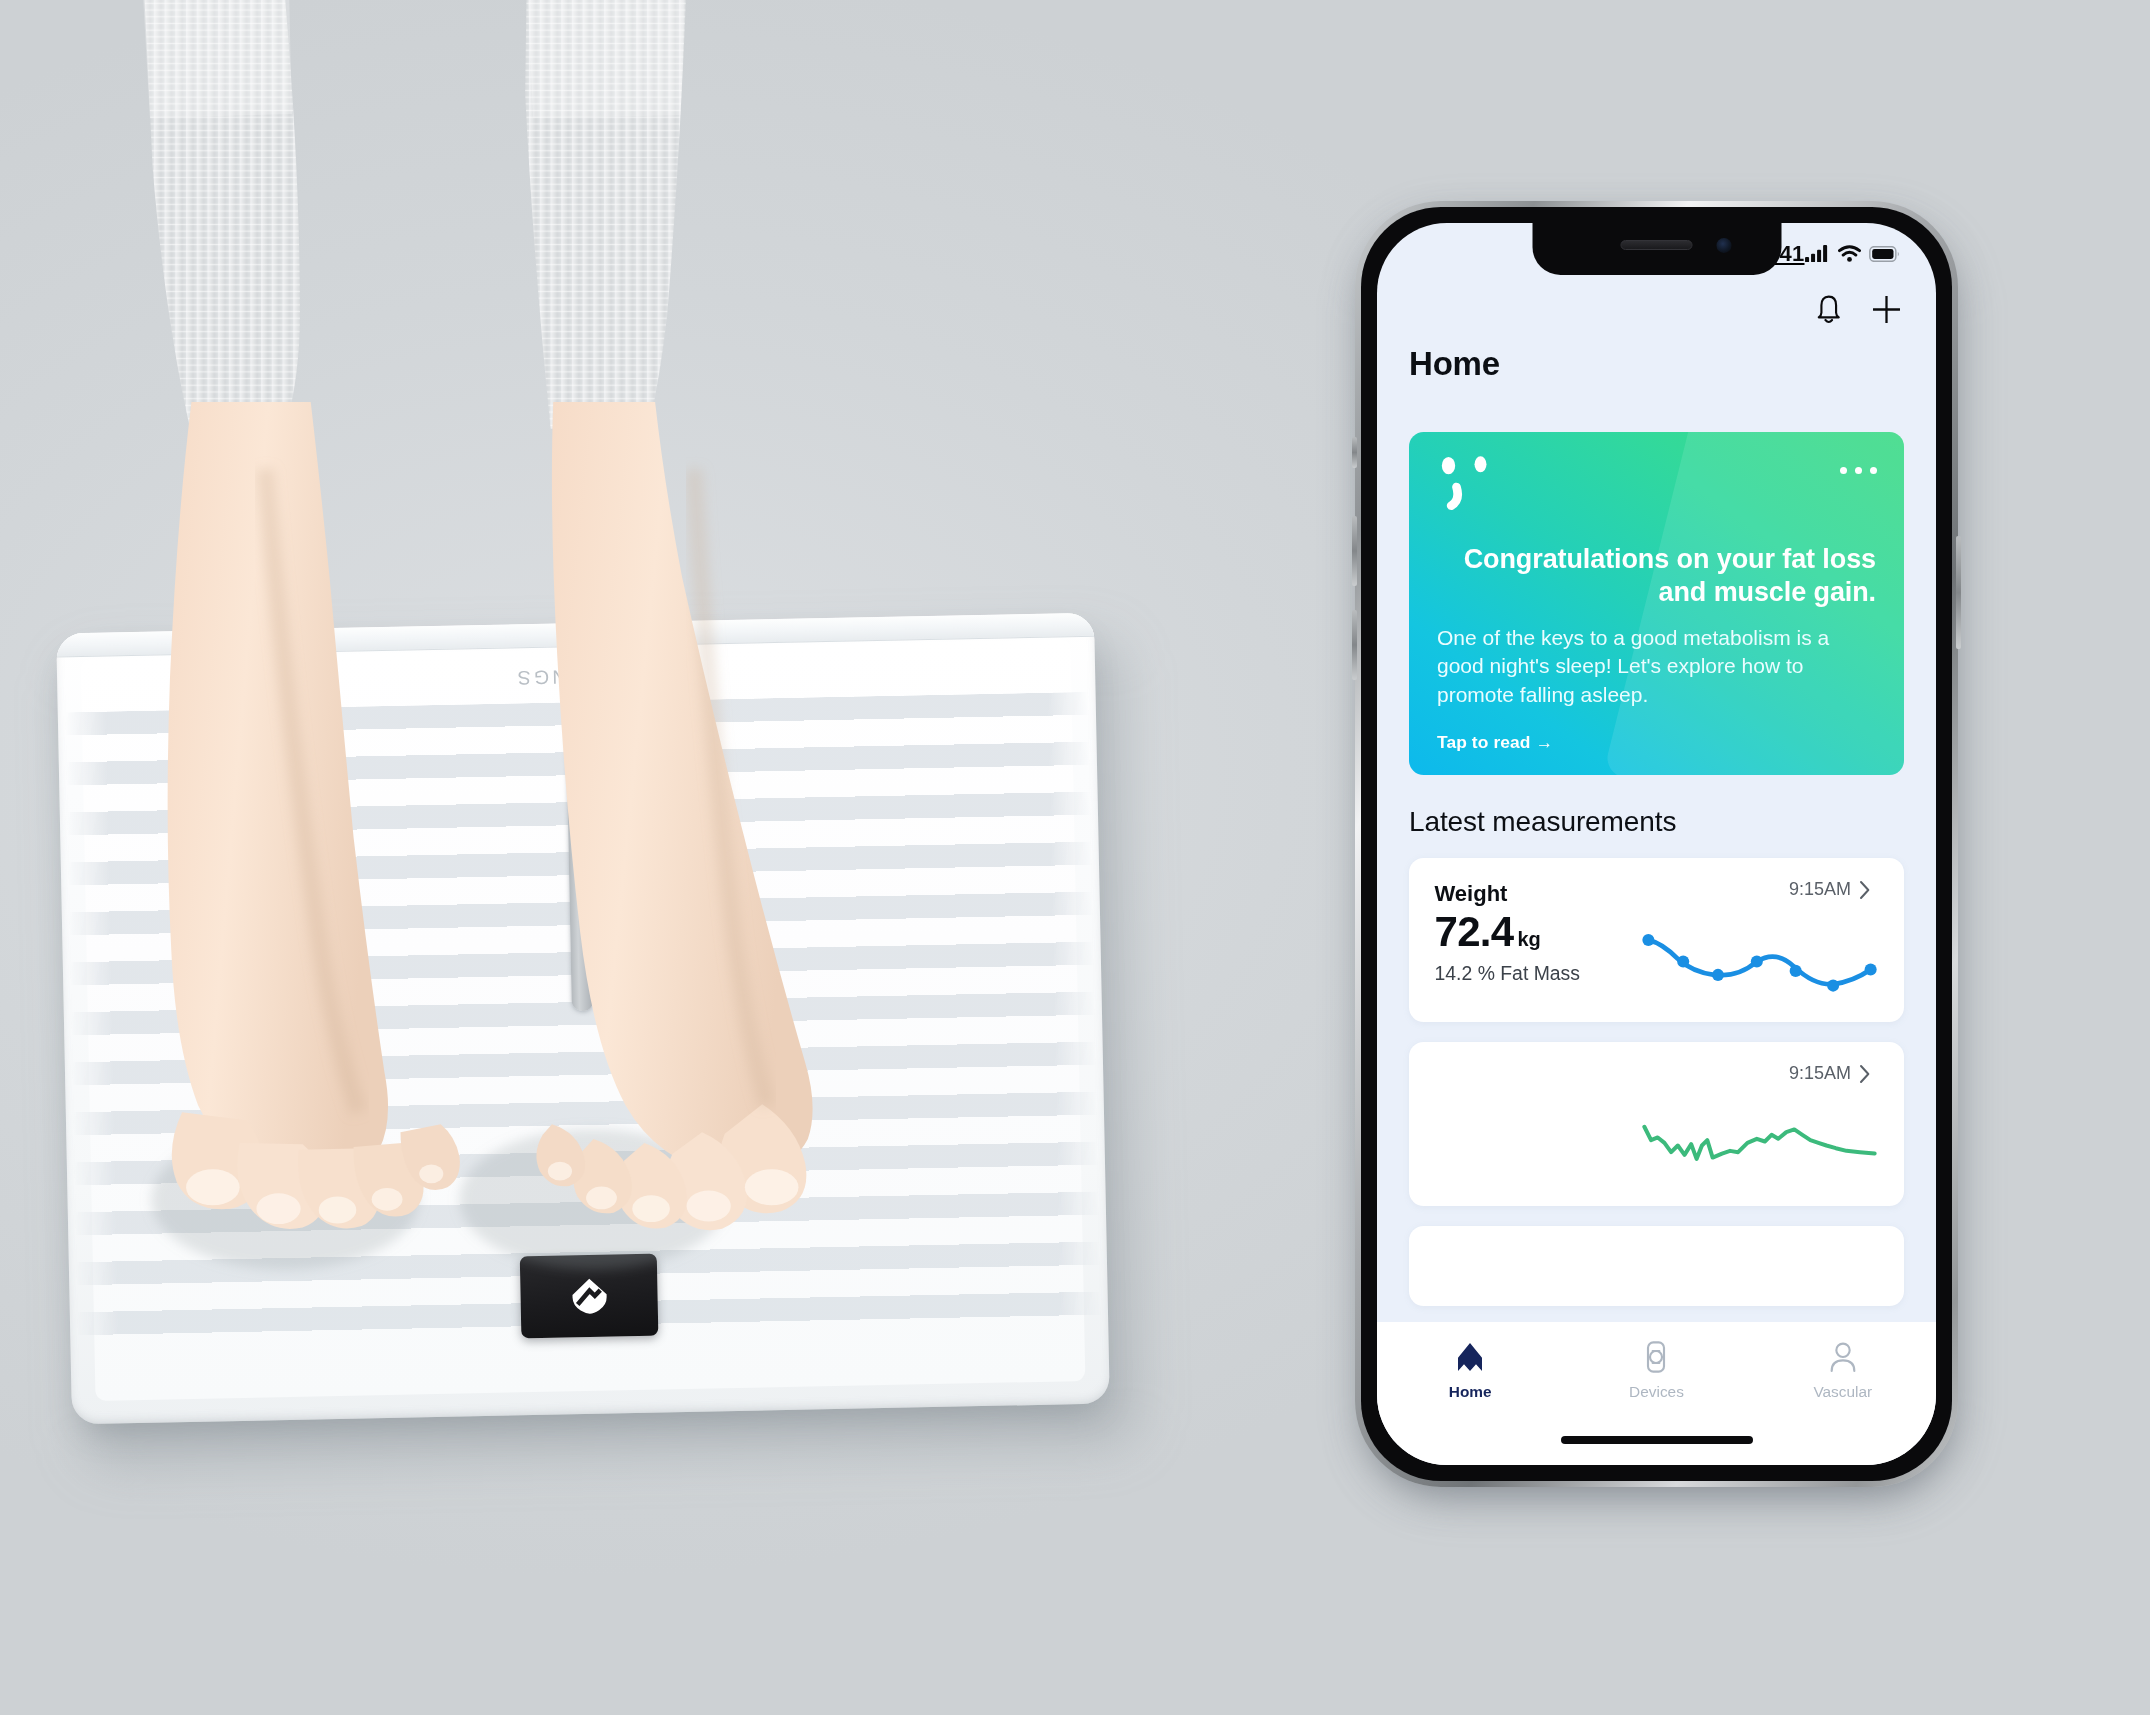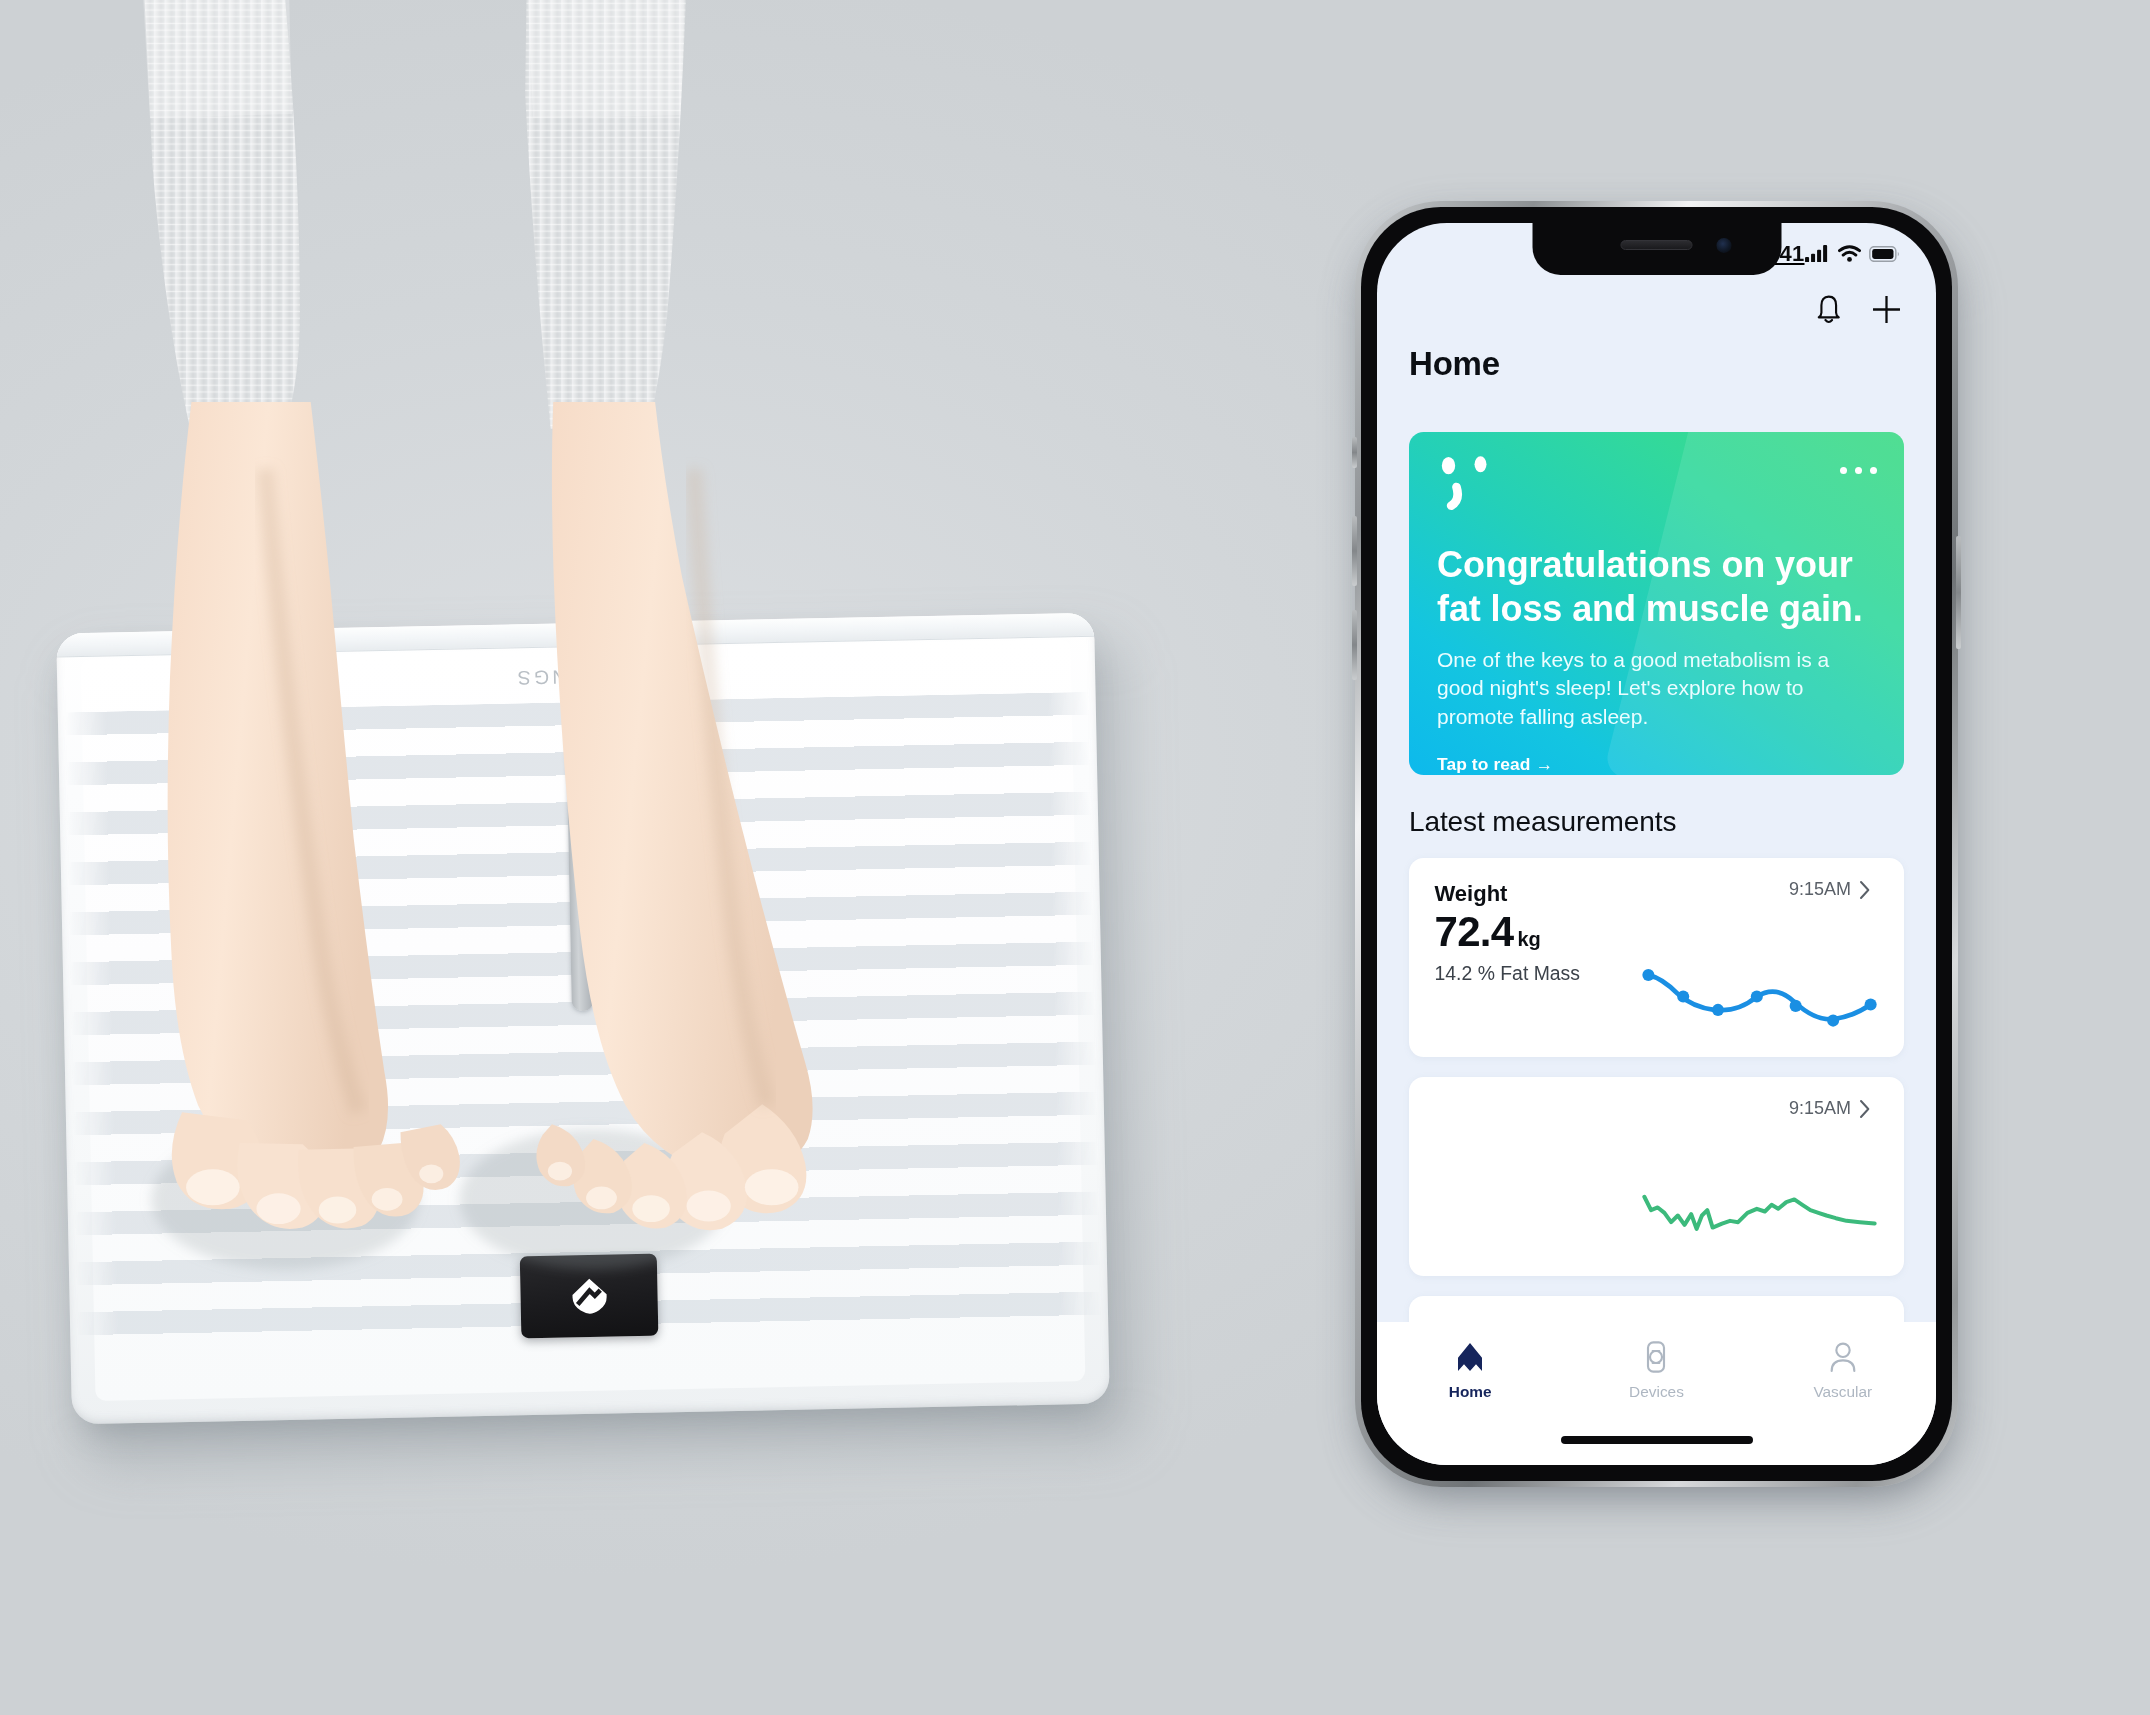--- a/index.html
+++ b/index.html
@@ -209,22 +209,22 @@
     background: rgba(255,255,255,0.10);
     transform: rotate(14deg);
     border-radius:20px;
   }
   .smiley { position:absolute; left:29.5px; top:23px; width:75px; height:64px; }
   .promo-dots { position:absolute; right:27px; top:35px; display:flex; gap:7.4px; cursor:pointer; }
   .promo-dots i { width:7.4px; height:7.4px; border-radius:50%; background:#ffffff; display:block; }
   .promo-title {
     position:relative;
     margin-top:84px;
-    font-size:36px; font-weight:bold; color:#ffffff;
-    line-height:1.22; letter-spacing:-0.1px;
+    font-size:27px; font-weight:bold; color:#ffffff;
+    line-height:1.22; letter-spacing:-0.1px;text-align:right;
   }
   .promo-body {
     position:relative;
     margin-top:14.7px;
     font-size:21px; color:#eafdff; line-height:1.36; font-weight:400;
   }
   .promo-cta {
     position:relative;
     margin-top:23px;
     font-size:17.4px; color:#ffffff; font-weight:bold; letter-spacing:0.1px;
@@ -234,21 +234,21 @@
   .section-title {
     margin-top:31px;
     font-size:28px; font-weight:normal; color:#0c0f14; letter-spacing:-0.1px;
   }
 
   
   .meas-card {
     margin-top:20px;
     background:#ffffff;
     border-radius:14.7px;
-    height:199px;
+    height:164px;
     padding: 23px 25.5px;
     display:flex;
     position:relative;
     cursor:pointer;
     box-shadow: 0 1.3px 6.7px rgba(140,155,180,0.10);
   }
   .meas-left { flex:0 0 auto; width:255px; }
   .meas-label { font-size:22px; font-weight:bold; color:#0c0f14; }
   .meas-value-row { display:flex; align-items:baseline; margin-top:2.7px; }
   .meas-value { font-size:42px; font-weight:bold; color:#0c0f14; letter-spacing:-0.7px; line-height:1.05; }

